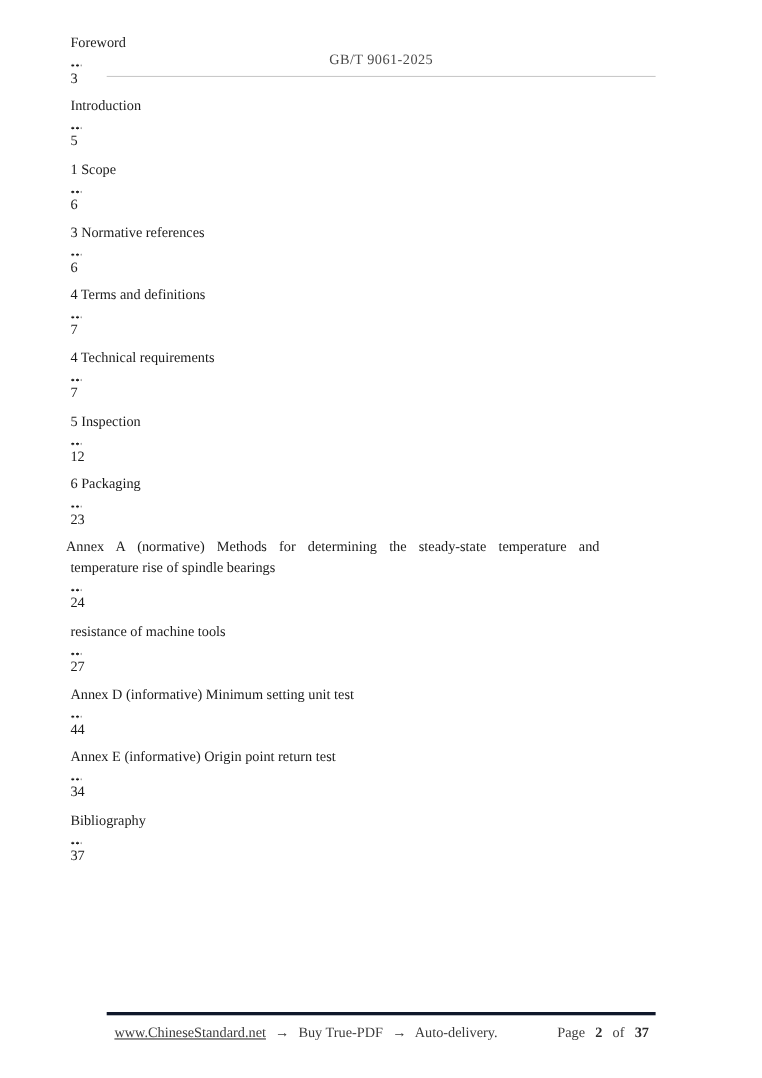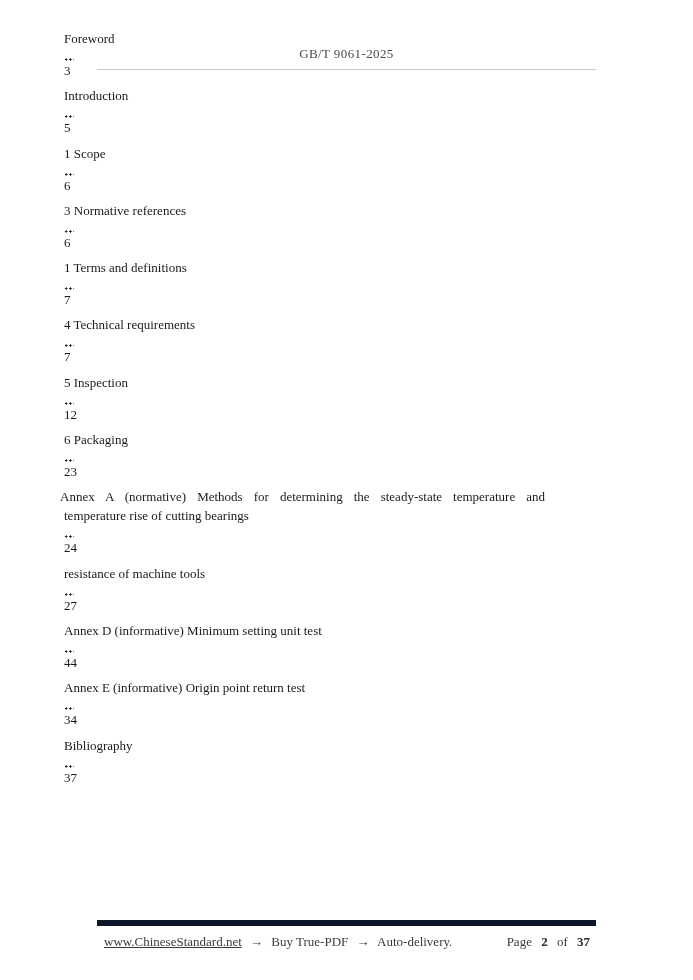--- a/index.html
+++ b/index.html
@@ -69,21 +69,21 @@
     background-image: radial-gradient(circle, #1c1c1c 0.95px, rgba(0,0,0,0) 1.25px);
     background-size: 4.3px 3px;
     background-repeat: repeat-x;
     background-position: 0 bottom;
   }
   .toc-page { white-space: nowrap; }
   
   .footer {
     position: absolute;
     top: 908px; left: 97px; width: 499px;
-    border-top: 6px solid #0f172a;
+    border-top: 3px solid #0f172a;
   }
   .footer-row {
     display: flex;
     justify-content: space-between;
     align-items: baseline;
     padding: 8px 6px 0 7px;
     font-size: 13px;
     color: #3a3a3a;
   }
   .footer-left { white-space: nowrap; }
@@ -133,21 +133,21 @@
       </div>
       <div class="toc-entry">
         <div class="toc-line-last">
           <span class="toc-text">3 Normative references</span>
           <span class="toc-leader"></span>
           <span class="toc-page">6</span>
         </div>
       </div>
       <div class="toc-entry">
         <div class="toc-line-last">
-          <span class="toc-text">1 Terms and definitions</span>
+          <span class="toc-text">4 Terms and definitions</span>
           <span class="toc-leader"></span>
           <span class="toc-page">7</span>
         </div>
       </div>
       <div class="toc-entry">
         <div class="toc-line-last">
           <span class="toc-text">4 Technical requirements</span>
           <span class="toc-leader"></span>
           <span class="toc-page">7</span>
         </div>
@@ -162,21 +162,21 @@
       <div class="toc-entry">
         <div class="toc-line-last">
           <span class="toc-text">6 Packaging</span>
           <span class="toc-leader"></span>
           <span class="toc-page">23</span>
         </div>
       </div>
       <div class="toc-entry">
         <div class="toc-line-justified">Annex A (normative) Methods for determining the steady-state temperature and</div>
         <div class="toc-line-last">
-          <span class="toc-text">temperature rise of cutting bearings</span>
+          <span class="toc-text">temperature rise of spindle bearings</span>
           <span class="toc-leader"></span>
           <span class="toc-page">24</span>
         </div>
       </div>
       <div class="toc-entry">
         <div class="toc-line-last">
           <span class="toc-text">resistance of machine tools</span>
           <span class="toc-leader"></span>
           <span class="toc-page">27</span>
         </div>

